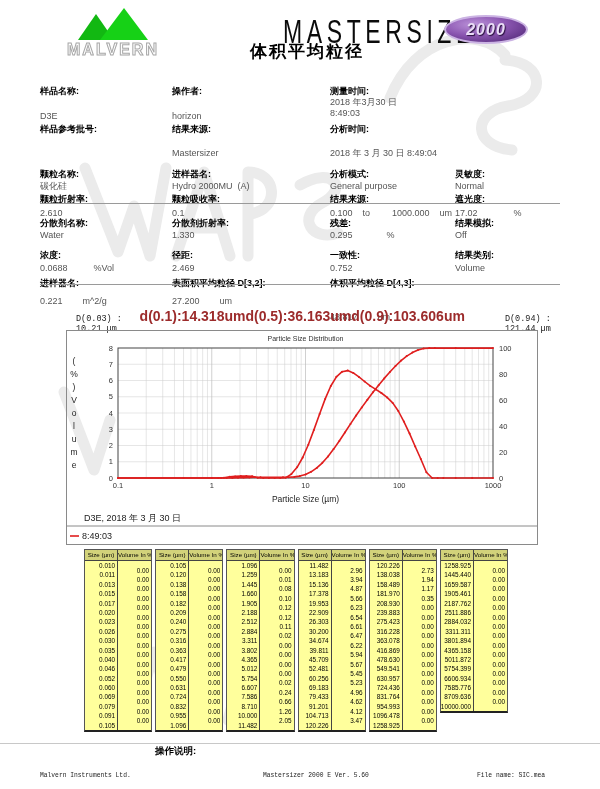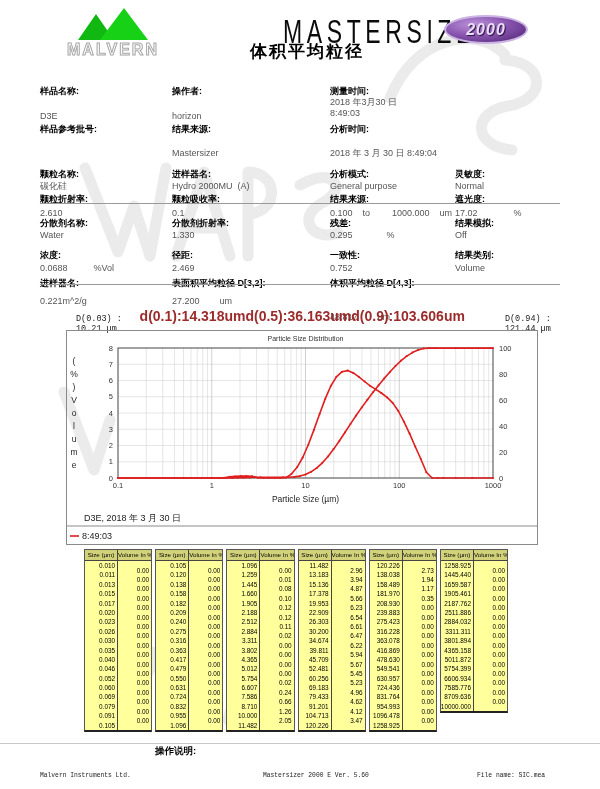--- a/index.html
+++ b/index.html
@@ -140,21 +140,21 @@
 <div class="f b layer" style="left:455px;top:250px">结果类别:</div>
 <div class="f g layer" style="left:40px;top:263px"><span>0.0688</span><span style="margin-left:26px">%Vol</span></div>
 <div class="f g layer" style="left:172px;top:263px">2.469</div>
 <div class="f g layer" style="left:330px;top:263px">0.752</div>
 <div class="f g layer" style="left:455px;top:263px">Volume</div>
 
 <div class="f b layer" style="left:40px;top:278px">进样器名:</div>
 <div class="f b layer" style="left:172px;top:278px">表面积平均粒径 D[3,2]:</div>
 <div class="f b layer" style="left:330px;top:278px">体积平均粒径 D[4,3]:</div>
 <div class="hline layer" style="left:40px;top:284px;width:520px"></div>
-<div class="f g layer" style="left:40px;top:296px"><span>0.221</span><span style="">m^2/g</span></div>
+<div class="f g layer" style="left:40px;top:296px"><span>0.221</span><span style="margin-left:20px">m^2/g</span></div>
 <div class="f g layer" style="left:172px;top:296px"><span>27.200</span><span style="margin-left:20px">um</span></div>
 <div class="f g layer" style="left:330px;top:312px"><span>48.817</span><span style="margin-left:20px">um</span></div>
 
 <div class="abs layer" id="dline">
   <span class="mono">D(0.03) : 10.21 µm</span>
   <span class="red">d(0.1):</span>
   <span class="red">14.318</span>
   <span class="red">um</span>
   <span class="red">d(0.5):</span>
   <span class="red">36.163</span>

